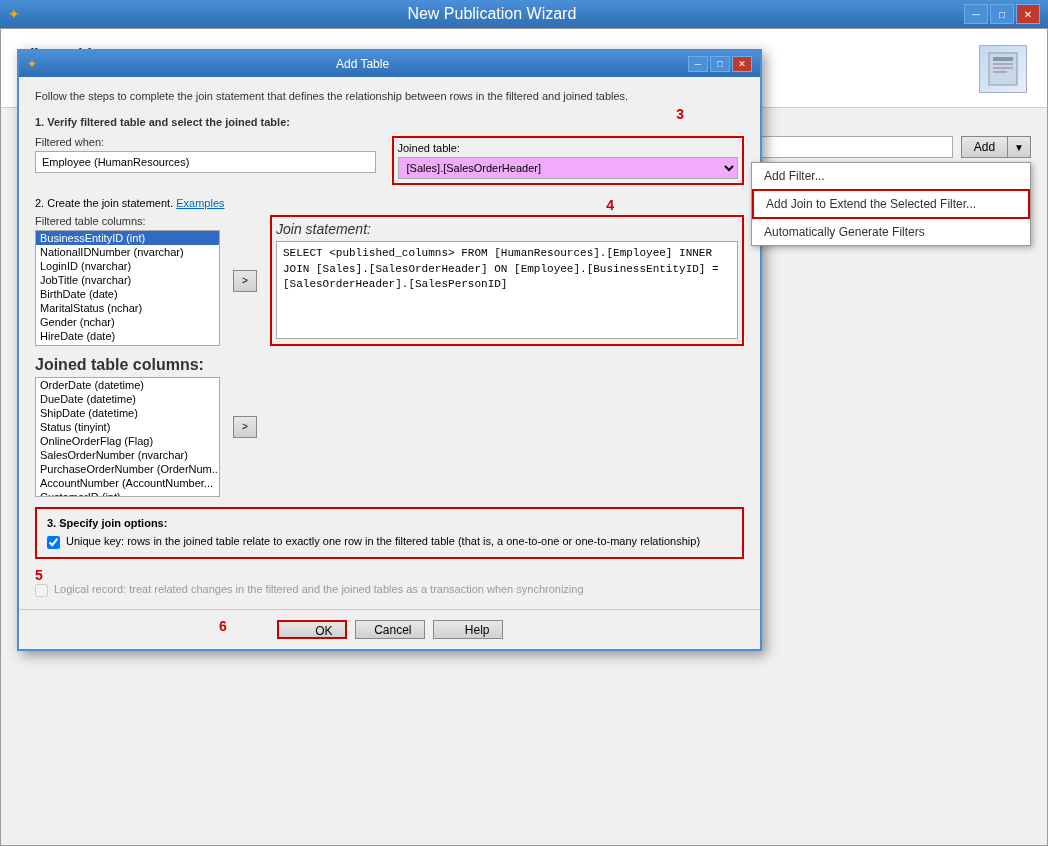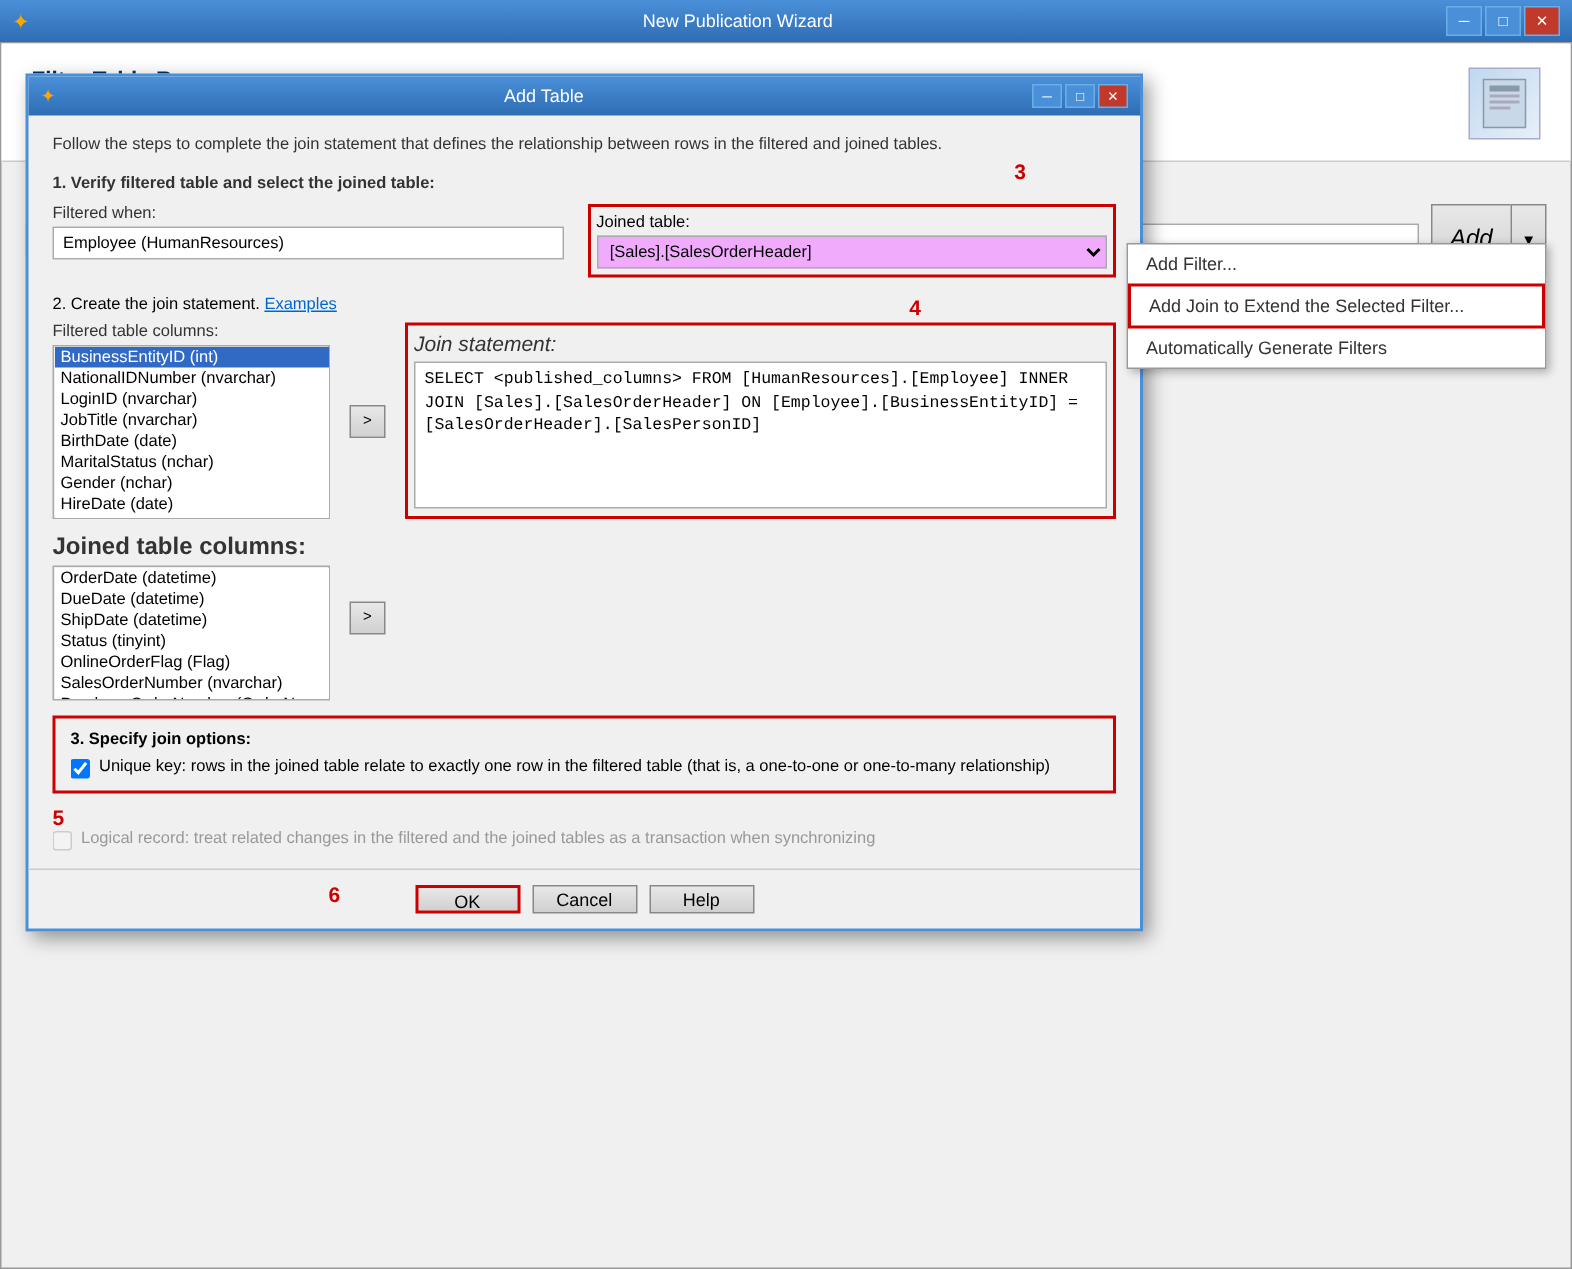--- a/index.html
+++ b/index.html
@@ -20,21 +20,21 @@
       height: 28px;
       display: flex;
       align-items: center;
       justify-content: space-between;
       padding: 0 8px;
       position: relative;
     }
     .title-bar-title {
       flex: 1;
       text-align: center;
-      font-size: 12px;
+      font-size: 16px;
       font-weight: 400;
     }
     .title-bar-controls {
       display: flex;
       gap: 2px;
     }
     .title-btn {
       width: 24px;
       height: 20px;
       background: #4a90d9;
@@ -107,25 +107,24 @@
       height: 22px;
       padding: 2px 4px;
       display: flex;
       align-items: center;
       gap: 4px;
       font-size: 11px;
     }
     .add-btn {
       background: linear-gradient(to bottom, #e8e8e8, #d0d0d0);
       border: 1px solid #888;
-      padding: 14px 12px;
-      font-size: 16px;
+      padding: 3px 12px;
+      font-size: 12px;
       cursor: pointer;
       border-right: none;
-      font-style: italic;
     }
     .add-dropdown-btn {
       background: linear-gradient(to bottom, #e8e8e8, #d0d0d0);
       border: 1px solid #888;
       padding: 3px 6px;
       cursor: pointer;
       font-size: 10px;
     }
 
     
@@ -336,21 +335,21 @@
       display: flex;
       gap: 10px;
       margin-bottom: 10px;
     }
     .joined-cols-section {
       width: 185px;
     }
     .joined-cols-list {
       border: 1px solid #aaa;
       background: white;
-      height: 90px;
+      height: 120px;
       overflow-y: auto;
       font-size: 11px;
     }
 
     
     .join-options-box {
       border: 2px solid #cc0000;
       padding: 8px 10px;
       margin-bottom: 8px;
     }
@@ -393,20 +392,21 @@
       position: relative;
     }
     .footer-btn {
       min-width: 70px;
       height: 19px;
       background: linear-gradient(to bottom, #e8e8e8, #d0d0d0);
       border: 1px solid #888;
       padding: 2px 12px;
       font-size: 12px;
       cursor: pointer;
+      text-align: right;
     }
     .footer-btn.ok-btn {
       border: 2px solid #cc0000;
     }
     .step6-number {
       position: absolute;
       left: 200px;
       top: 8px;
       color: #cc0000;
       font-size: 14px;

